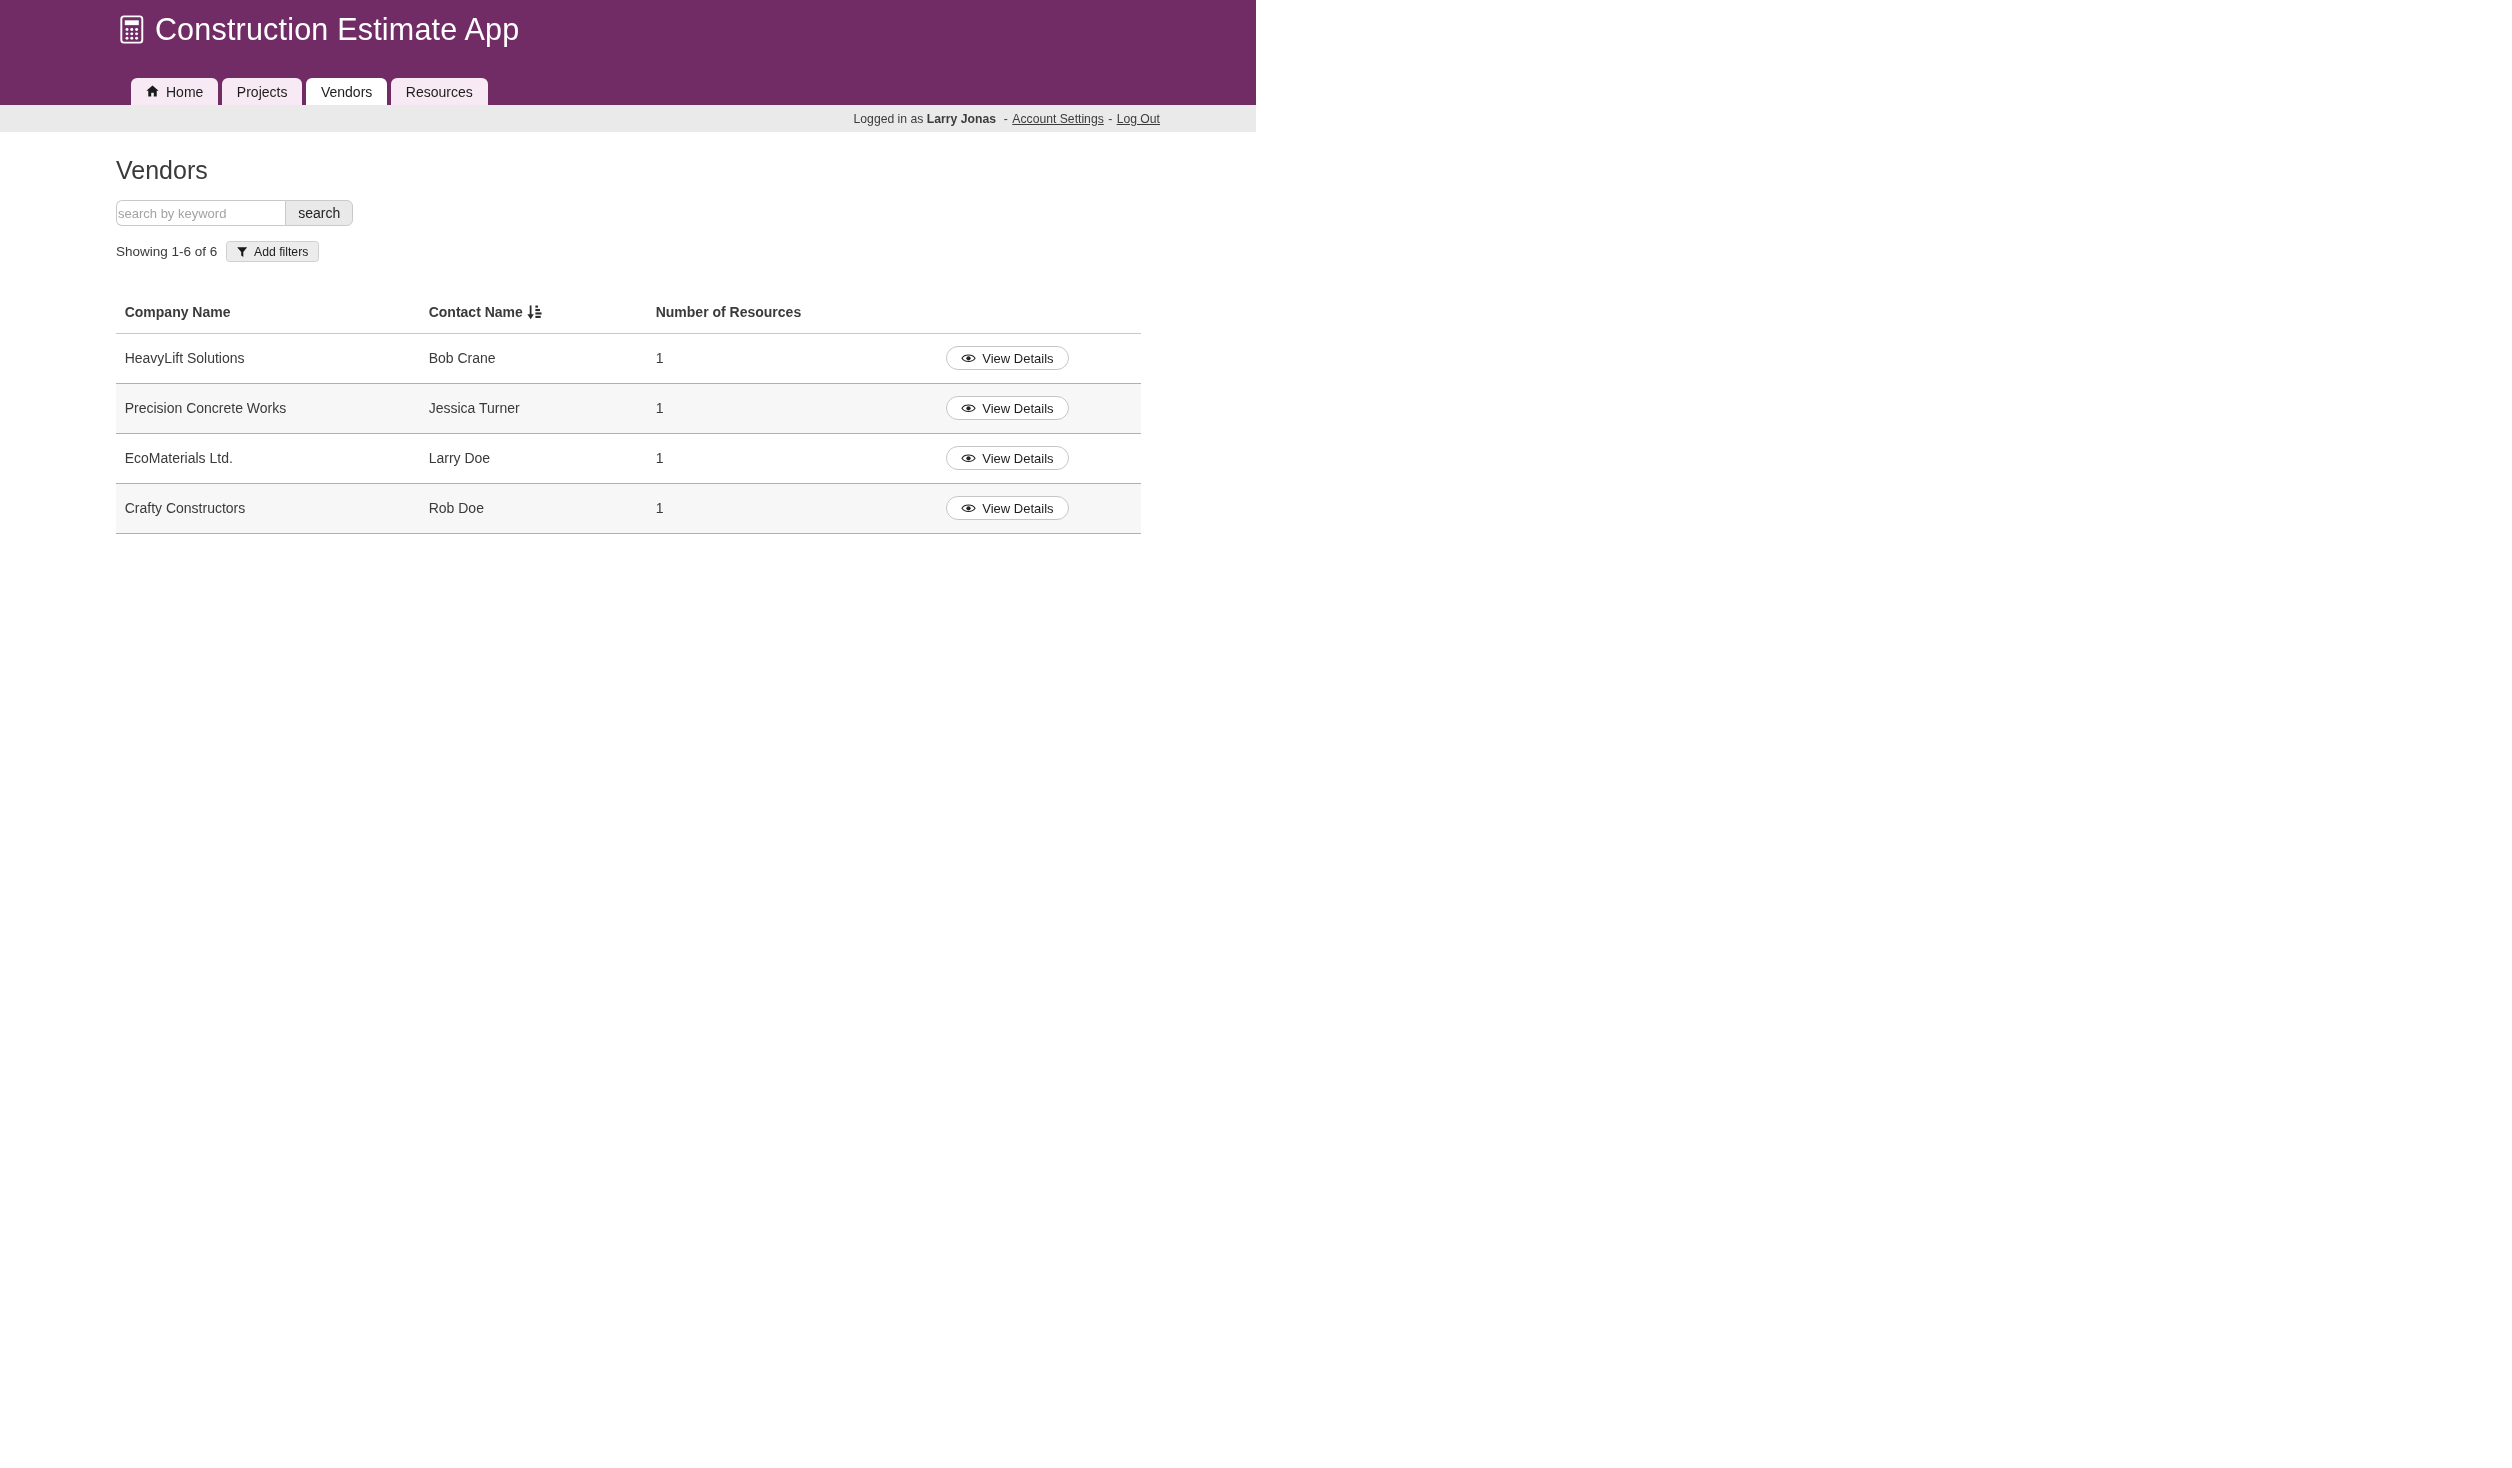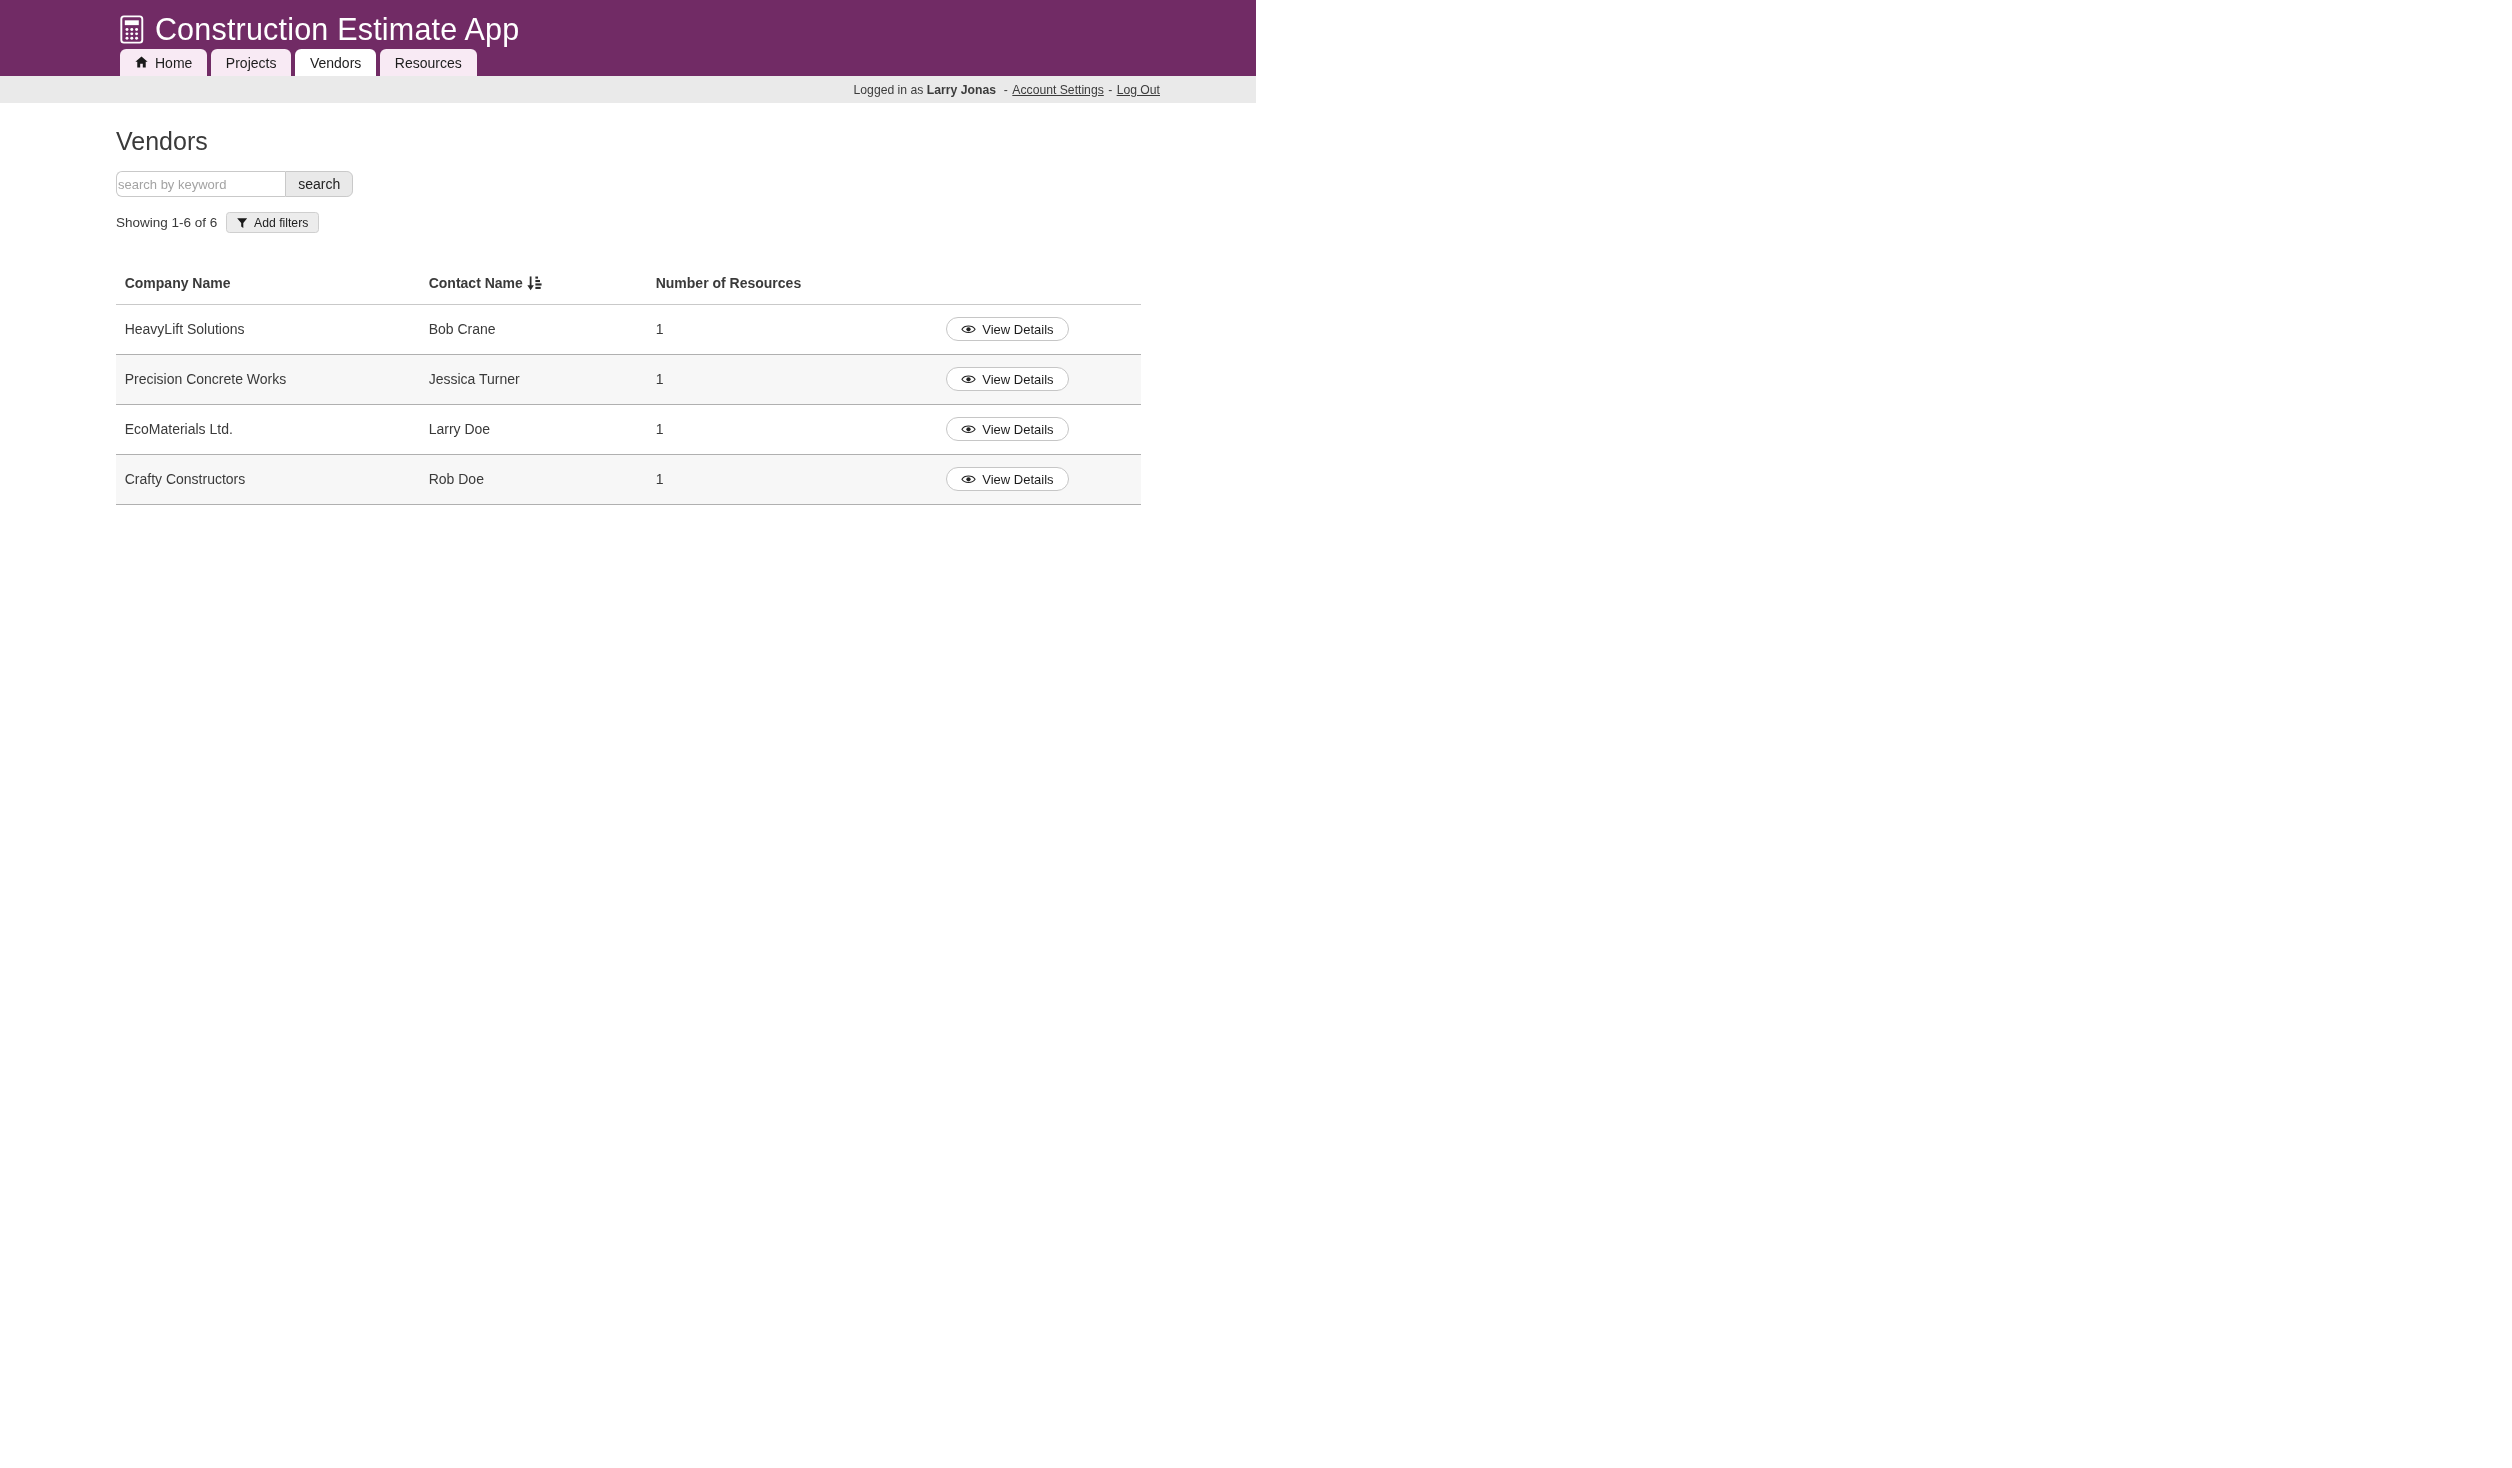--- a/index.html
+++ b/index.html
@@ -1,25 +1,25 @@
 <!DOCTYPE html>
 <html style="font-size:14px"><head>
 <meta charset="utf-8">
 <style>
   * { box-sizing: border-box; margin: 0; padding: 0; }
   html, body { width: 1256px; min-height: 734px; background: #ffffff;
     font-family: "Liberation Sans", "DejaVu Sans", sans-serif; color: #3a3a3a; }
 
   
-  .app-header { position: relative; height: 76px; background: #712b65; }
+  .app-header { position: relative; height: 105px; background: #712b65; }
   .brand { display: flex; align-items: center; gap: 11.3px; padding: 12.2px 0 0 120px; }
   .brand-icon { width: 23.6px; height: 29px; display: inline-flex; }
   .brand-title { color: #ffffff; font-size: 30.5px; font-weight: 400; letter-spacing: 0.2px; }
 
-  .nav-tabs { position: absolute; left: 120px; bottom: 0; display: flex; gap: 3.5px; margin-top: 16px; }
+  .nav-tabs { position: absolute; left: 131px; bottom: 0; display: flex; gap: 3.5px; margin-top: 16px; }
   .nav-tab { display: inline-flex; align-items: center; gap: 7px; height: 27px;
     padding: 0 15px; background: #f8eaf4; color: #1d1d1d; font-size: 14px;
     border: none; border-radius: 6.1px 6.1px 0 0; cursor: pointer; }
   .nav-tab.active { background: #ffffff; }
   .nav-tab .home-ic { width: 13px; height: 12.2px; display: inline-flex; }
 
   
   .user-bar { height: 27px; background: #eaeaea; display: flex; align-items: center;
     justify-content: flex-end; padding-right: 96px; font-size: 12.2px; color: #3c3c3c; }
   .user-bar a { color: #3c3c3c; text-decoration: underline; cursor: pointer; }

